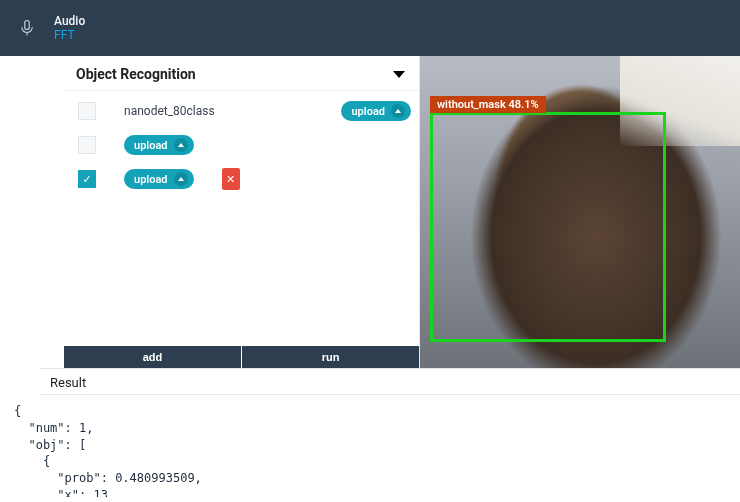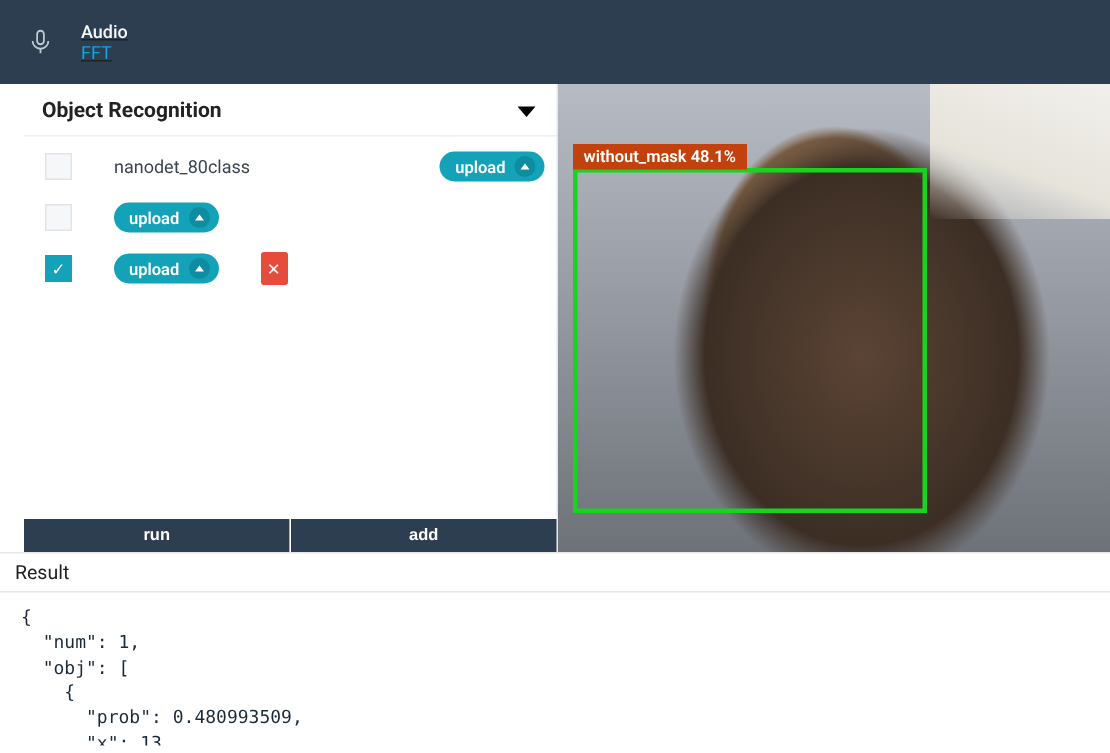--- a/index.html
+++ b/index.html
@@ -12,35 +12,35 @@
     font-size: 13px;
     color: #222;
   }
   .topbar {
     background: #2c3e50;
     height: 56px;
     display: flex;
     align-items: center;
     padding: 0 16px;
     gap: 16px;
-    text-decoration: underline;
   }
   .topbar-icon {
     width: 22px; height: 22px;
     display:flex;align-items:center;justify-content:center;
     color: #bfc9d2;
   }
   .topbar-labels { display:flex; flex-direction:column; line-height:1.2; }
   .topbar-title { color: #f5f7fa; font-size: 12px; font-weight:500; }
   .topbar-sub { color: #0ea5e9; font-size: 12px; }
 
   .main {
     display:flex;
     height: 312px;
     padding-left: 16px;
+    margin-left: 48px;
   }
 
   .left-panel {
     width: 356px;
     border-right: 1px solid #e5e7eb;
     display:flex;
     flex-direction:column;
     background:#fff;
   }
 
@@ -178,20 +178,21 @@
     padding:2px 7px;
     white-space:nowrap;
   }
 
   .result-header {
     padding:6px 10px 4px;
     font-size:13px;
     border-top:1px solid #e5e7eb;
     border-bottom:1px solid #e5e7eb;
     background:#fff;
+    margin-left:40px;
   }
   .result-body {
     padding:8px 14px 0;
     font-family: ui-monospace, SFMono-Regular, Menlo, Consolas, monospace;
     font-size:12px;
     color:#1c2b3a;
     white-space:pre;
     line-height:1.4;
     height: 102px;
     overflow:hidden;
@@ -247,22 +248,22 @@
           <span>upload</span>
           <span class="circ"></span>
         </span>
         <span class="delete-btn">
           <span>✕</span>
         </span>
       </div>
     </div>
 
     <div class="btn-row">
+      <button class="btn">add</button>
       <button class="btn">run</button>
-      <button class="btn">add</button>
     </div>
   </div>
 
   <div class="preview">
     <div class="preview-bg"></div>
     <div class="preview-ceiling"></div>
     <div class="bbox">
       <div class="bbox-label">without_mask 48.1%</div>
     </div>
   </div>

